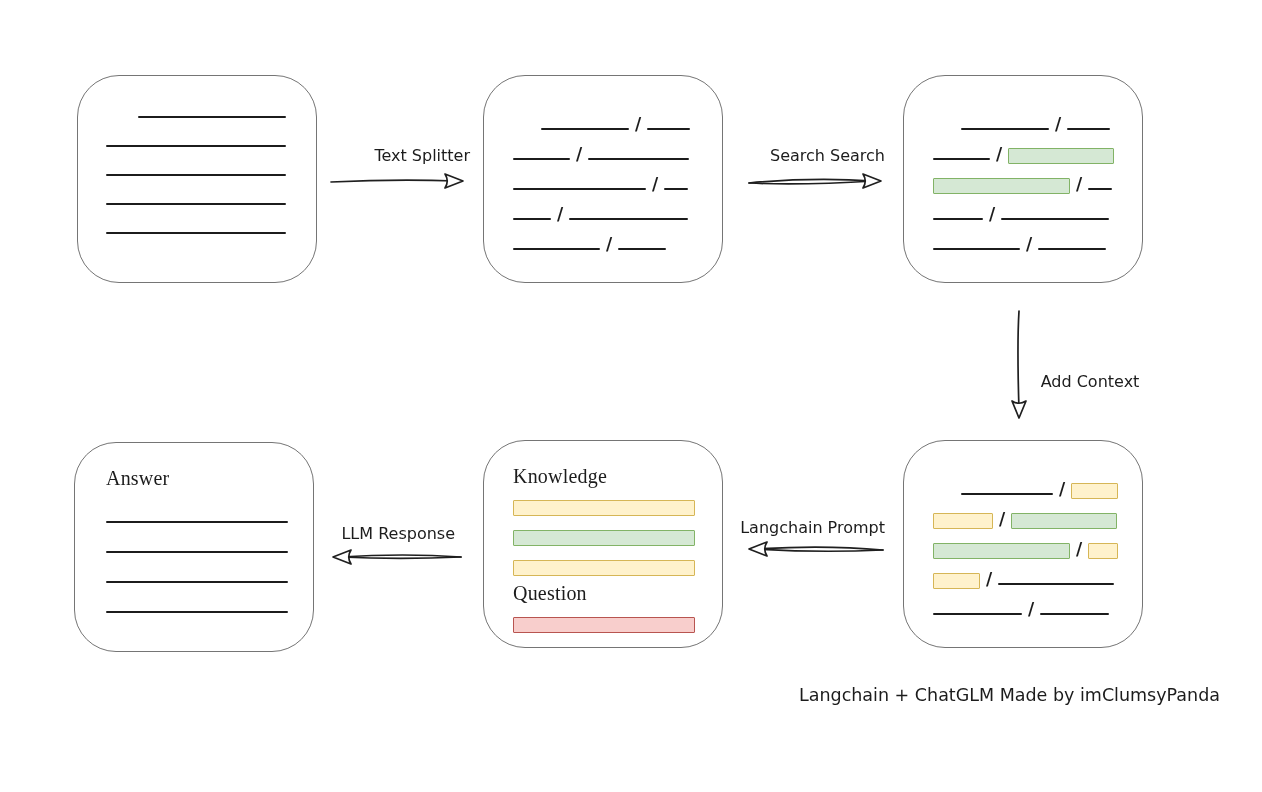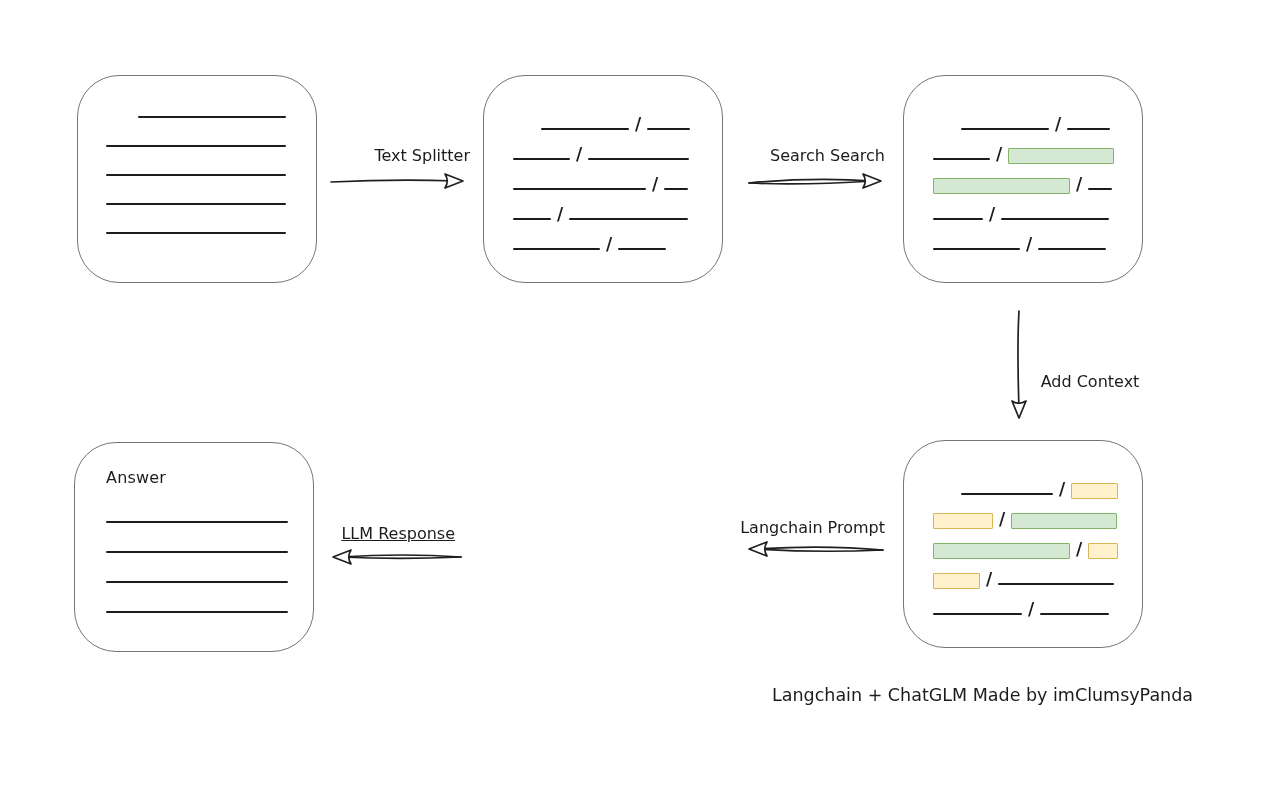--- a/index.html
+++ b/index.html
@@ -17,26 +17,26 @@
   .seg-row{display:flex;align-items:flex-end;height:30px;}
   .rows-doc .seg-row{height:29px;}
   .seg-line{display:inline-block;height:2px;background:#1c1c1c;border-radius:1px;margin-bottom:4px;}
   .slash{font-size:17px;line-height:1;margin:0 6px 1px 6px;font-weight:bold;}
   .seg-rect{display:inline-block;height:16px;box-sizing:border-box;border-radius:1px;}
   .green{background:#d5e8d4;border:1.6px solid #82b366;}
   .yellow{background:#fff2cc;border:1.6px solid #d6b656;}
   .red{background:#f8cecc;border:1.6px solid #b85450;}
   
   .inner-pad{padding:25px 0 0 29px;}
-  .box-label{font-size:16px;line-height:20px;letter-spacing:.2px;}
+  .box-label{font-size:20px;line-height:20px;letter-spacing:.2px;font-family:Liberation Serif, serif;}
   .q-label{margin-top:7px;}
   
   .arrow-label{position:absolute;font-size:16px;text-align:right;white-space:nowrap;}
   .arrow-svg{position:absolute;}
-  .caption{position:absolute;left:772px;top:685px;width:480px;text-align:left;font-size:17.5px;}
+  .caption{position:absolute;left:740px;top:685px;width:480px;text-align:right;font-size:17.5px;}
   svg path{stroke:#1f1f1f;stroke-width:1.7;fill:none;stroke-linecap:round;stroke-linejoin:round;}
   svg path.head{fill:#ffffff;}
 </style>
 </head>
 <body>
 
 <div class="stage">
 
   <div class="box" style="left:77px;top:75px;">
     <div class="rows rows-doc">
@@ -131,20 +131,42 @@
           <div class="seg-row">
             <span class="seg-line" style="width: 182px;"></span>
           </div>
           <div class="seg-row">
             <span class="seg-line" style="width: 182px;"></span>
           </div>
         </div>
     </div>
   </div>
 
+  <div class="box" style="left:483px;top:440px;">
+    <div class="inner-pad">
+      <div class="box-label">Knowledge</div>
+      <div>
+          <div class="seg-row">
+            <span class="seg-rect yellow" style="width: 182px;"></span>
+          </div>
+          <div class="seg-row">
+            <span class="seg-rect green" style="width: 182px;"></span>
+          </div>
+          <div class="seg-row">
+            <span class="seg-rect yellow" style="width: 182px;"></span>
+          </div>
+        </div>
+      <div class="box-label q-label">Question</div>
+      <div>
+          <div class="seg-row">
+            <span class="seg-rect red" style="width: 182px;"></span>
+          </div>
+        </div>
+    </div>
+  </div>
 
   <div class="box" style="left:903px;top:440px;">
     <div class="rows">
         <div class="seg-row">
           <span class="seg-line" style="width: 92px; margin-left: 28px;"></span>
           <span class="slash">/</span>
           <span class="seg-rect yellow" style="width: 47px;"></span>
         </div>
         <div class="seg-row">
           <span class="seg-rect yellow" style="width: 60px;"></span>
@@ -188,21 +210,21 @@
     <path class="head" d="M4 93 L11 110 L18 93 Q11 97.5 4 93 Z"></path>
   </svg>
 
   <div class="arrow-label" style="left:735px;top:518px;width:150px;">Langchain Prompt</div>
   <svg class="arrow-svg" style="left:738px;top:537px;" width="148" height="24">
     <path d="M145 13 C 100 9, 50 10, 18 12"></path>
     <path d="M145 13 C 100 15, 50 14, 18 12"></path>
     <path class="head" d="M29 5 L11 12 L29 19 Q24.5 12 29 5 Z"></path>
   </svg>
 
-  <div class="arrow-label" style="left:325px;top:524px;width:130px;text-decoration:underline;">LLM Response</div>
+  <div class="arrow-label" style="left:325px;top:524px;width:130px;">LLM Response</div>
   <svg class="arrow-svg" style="left:324px;top:545px;" width="140" height="24">
     <path d="M137 12 C 95 9, 48 10, 16 12"></path>
     <path d="M137 12 C 95 14, 48 13.5, 16 12"></path>
     <path class="head" d="M27 5 L9 12 L27 19 Q22.5 12 27 5 Z"></path>
   </svg>
 
   <div class="caption">Langchain + ChatGLM Made by imClumsyPanda</div>
 
 </div>
 

